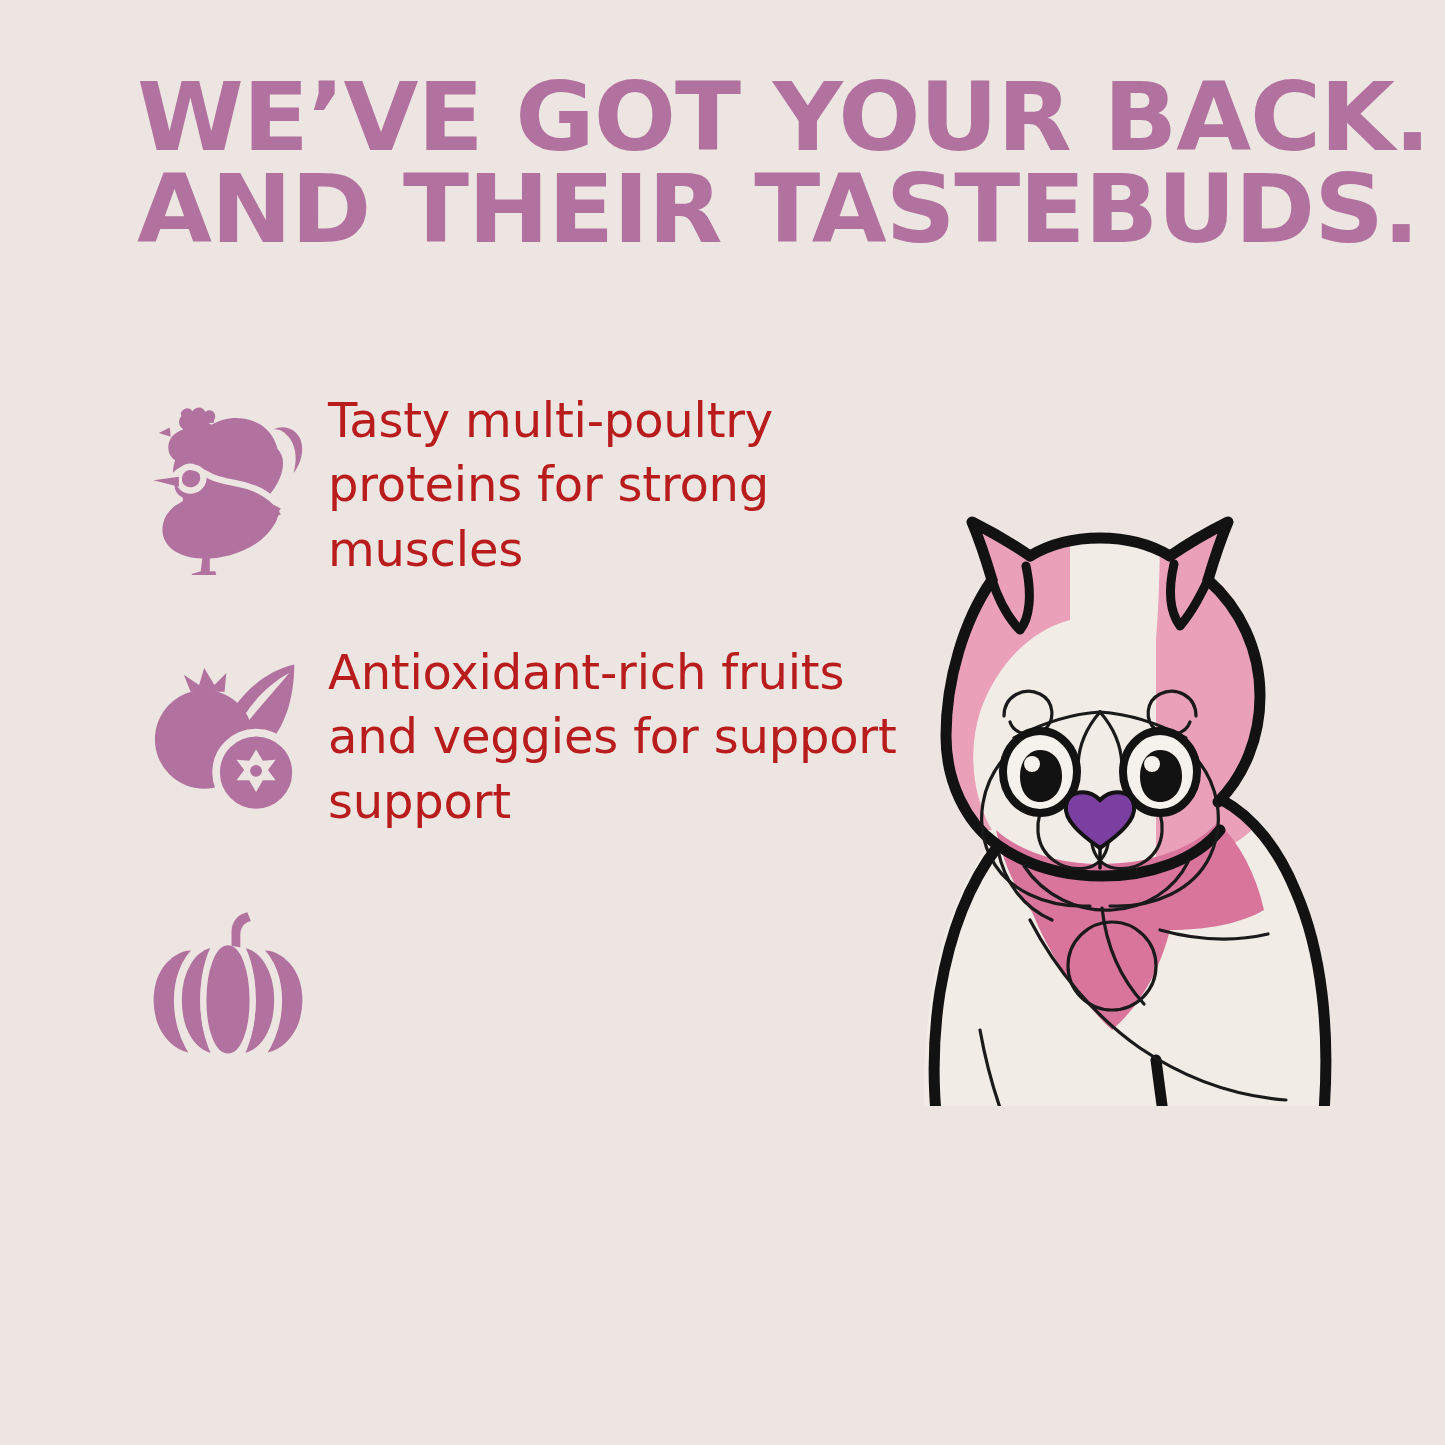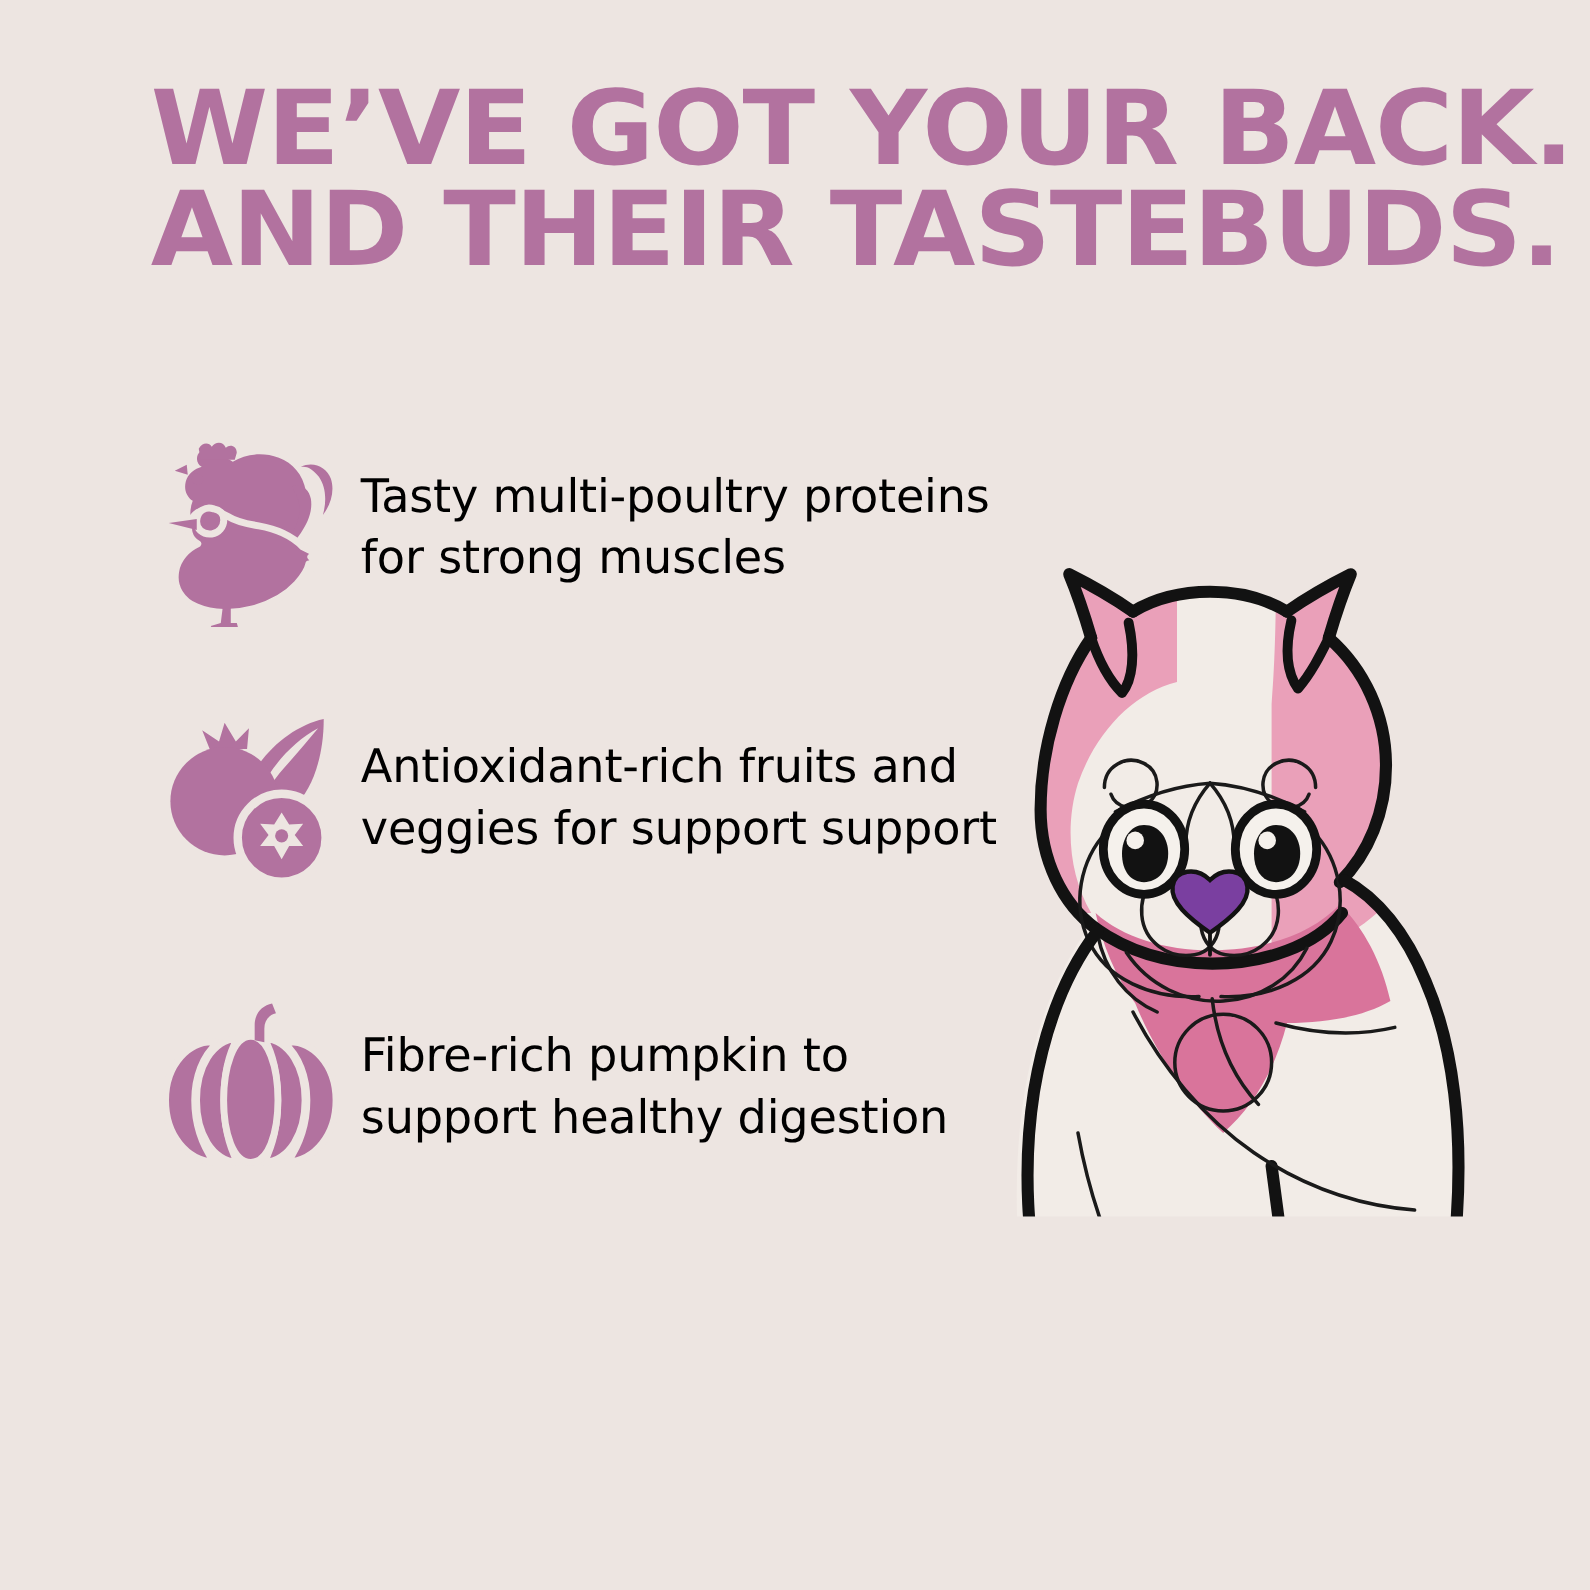--- a/index.html
+++ b/index.html
@@ -33,23 +33,23 @@
     width:790px;
     display:flex;
     align-items:center;
     gap:0px;
   }
   .feat-icon{
     width:200px;flex:0 0 200px;
     display:flex;align-items:center;justify-content:center;
   }
   .feat-text{
-    color:#000000;
+    color:#b91c1c;
     font-family:"DejaVu Sans", sans-serif;
-    font-size:42px;
+    font-size:48px;
     line-height:1.34;
     letter-spacing:-0.2px;
     max-width:580px;
   }
 
   #feature-0{top:388px;}
   #feature-1{top:640px;}
   #feature-2{top:900px;}
   #feature-3{top:1140px;}
 
@@ -172,21 +172,20 @@
                    C124 158 128 136 128 114 C128 90 124 68 114 50 Z"></path>
 
           <path d="M100 48 C82 48 72 80 72 114 C72 148 82 178 100 178
                    C118 178 128 148 128 114 C128 80 118 48 100 48 Z"></path>
         </g>
 
         <path d="M104 52 L104 36 C104 24 112 16 122 14 L126 24
                  C118 26 114 32 114 40 L114 54 Z" fill="#b2729f"></path>
       </svg>
     </div>
-    <div class="feat-text">Fibre-rich pumpkin to support healthy digestion</div>
   </div>
 
 
   <div id="cat-illustration">
     <svg viewBox="0 0 860 950" aria-hidden="true">
       <defs>
         <clipPath id="catBodyClip">
           <path d="M392 80 C382 46 372 22 372 22 C372 22 404 38 430 56
                    C450 44 474 38 500 38 C526 38 550 44 570 56
                    C596 38 628 22 628 22 C628 22 618 46 608 80

